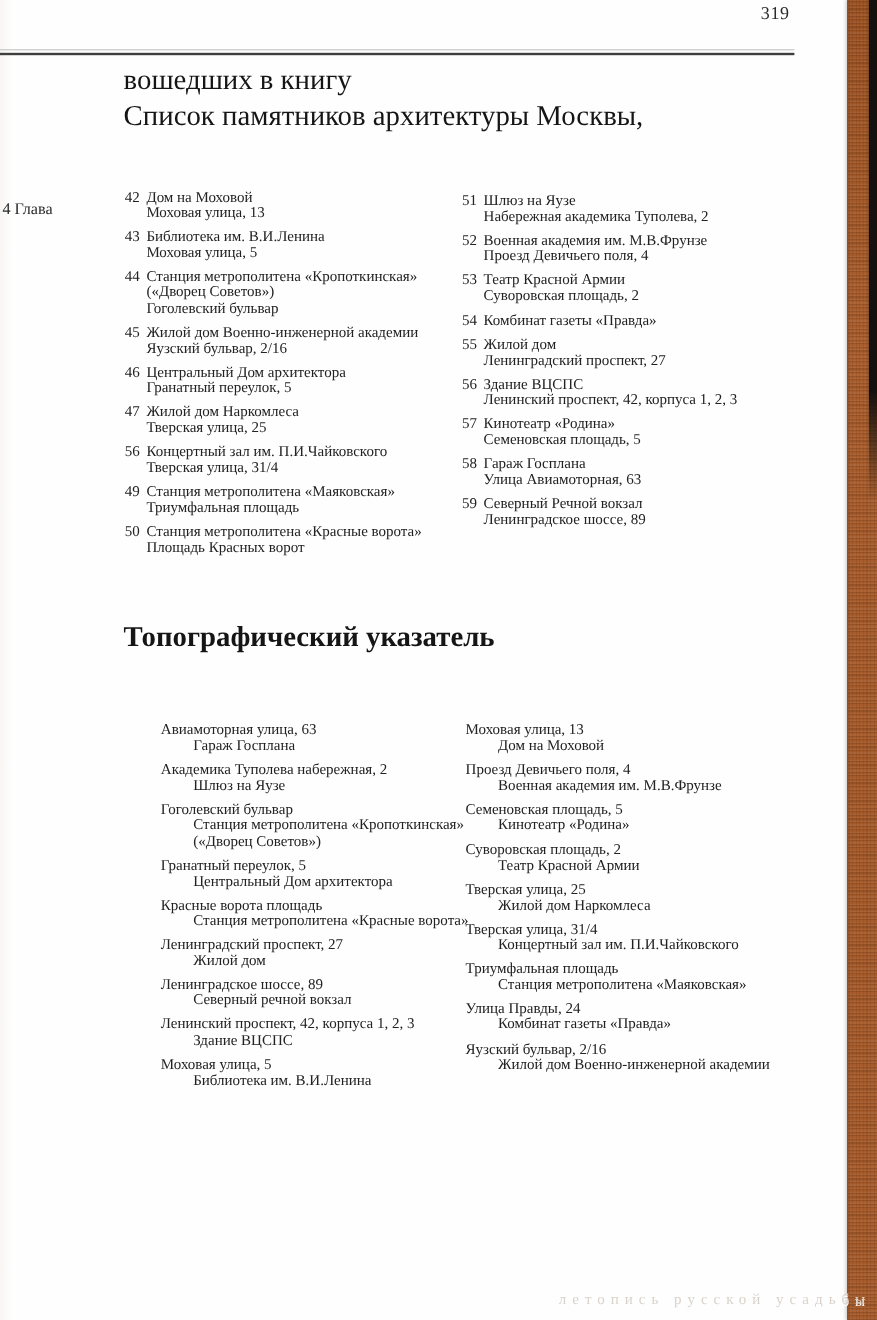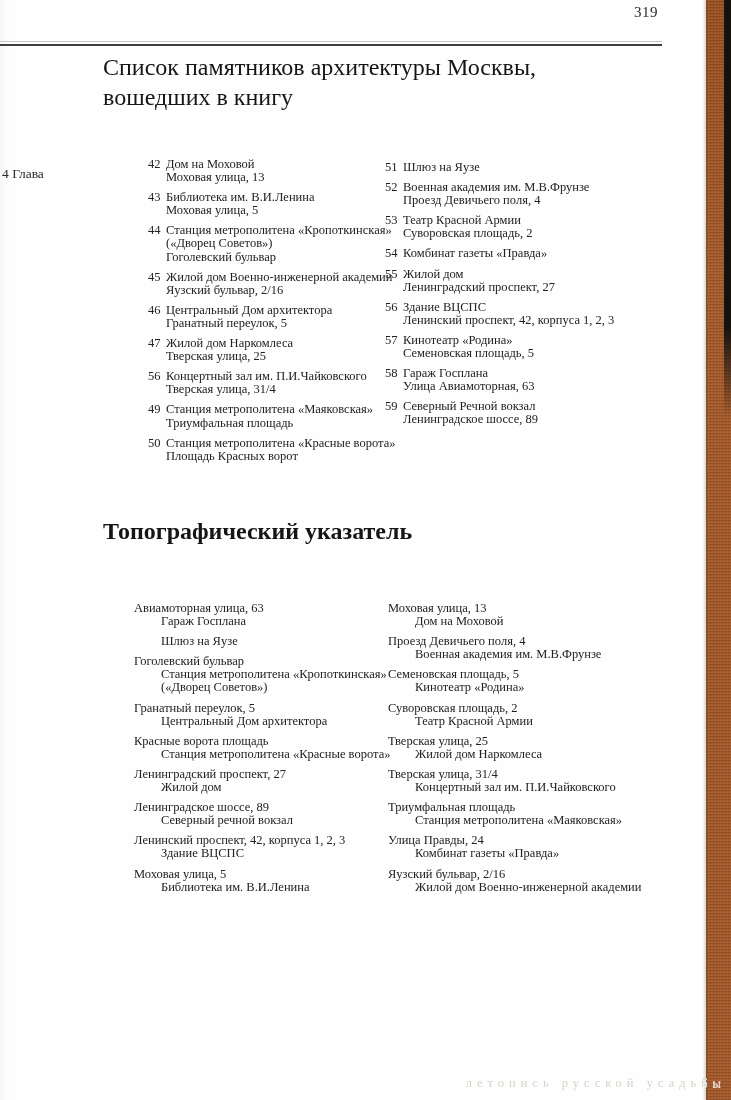--- a/index.html
+++ b/index.html
@@ -43,21 +43,21 @@
   }
   .doc-title {
     position:absolute; left:103px; top:52px; width:560px;
     font-size:24px; line-height:30px; font-weight:400; color:#151515;
   }
   .chapter-label {
     position:absolute; left:2px; top:136px;
     font-size:13.5px; color:#2a2a2a;margin-top:30px;
   }
   .col { position:absolute; font-size:12.5px; line-height:13.1px; color:#222; }
-  .m-col-left  { left:104px; top:158px; width:285px;margin-left:44px; }
+  .m-col-left  { left:104px; top:158px; width:285px; }
   .m-col-right { left:385px; top:161px; width:318px; }
   .m-entry { display:flex; margin-bottom:7px; }
   .m-num { flex:none; width:18px; }
   .m-lines { flex:1; }
   .m-line:empty { display:none; }
   .index-title {
     position:absolute; left:103px; top:518px;
     font-size:24px; font-weight:700; color:#151515;
   }
   .i-col-left  { left:106px; top:602px; width:292px;margin-left:28px; }
@@ -77,22 +77,22 @@
 
 <div class="page">
 
   <div class="binding"></div>
 
   <div class="page-number">319</div>
 
   <div class="top-rule"></div>
 
   <div class="doc-title">
+    <div>вошедших в книгу</div>
     <div>Список памятников архитектуры Москвы,</div>
-    <div>вошедших в книгу</div>
   </div>
 
   <div class="chapter-label">4 Глава</div>
 
   <div class="col m-col-left">
 
       <div class="m-entry">
         <span class="m-num">42</span>
         <span class="m-lines">
           <div class="m-line">Дом на Моховой</div>
@@ -173,20 +173,21 @@
         </span>
       </div>
     </div>
 
   <div class="col m-col-right">
 
       <div class="m-entry">
         <span class="m-num">51</span>
         <span class="m-lines">
           <div class="m-line">Шлюз на Яузе</div>
+          <div class="m-line">Набережная академика Туполева, 2</div>
 
         </span>
       </div>
 
       <div class="m-entry">
         <span class="m-num">52</span>
         <span class="m-lines">
           <div class="m-line">Военная академия им. М.В.Фрунзе</div>
           <div class="m-line">Проезд Девичьего поля, 4</div>
 
@@ -260,20 +261,21 @@
 
   <div class="col i-col-left">
 
       <div class="i-entry">
         <div class="i-addr">Авиамоторная улица, 63</div>
         <div class="i-ref">Гараж Госплана</div>
 
       </div>
 
       <div class="i-entry">
+        <div class="i-addr">Академика Туполева набережная, 2</div>
         <div class="i-ref">Шлюз на Яузе</div>
 
       </div>
 
       <div class="i-entry">
         <div class="i-addr">Гоголевский бульвар</div>
         <div class="i-ref">Станция метрополитена «Кропоткинская»</div>
         <div class="i-ref">(«Дворец Советов»)</div>
       </div>
 

